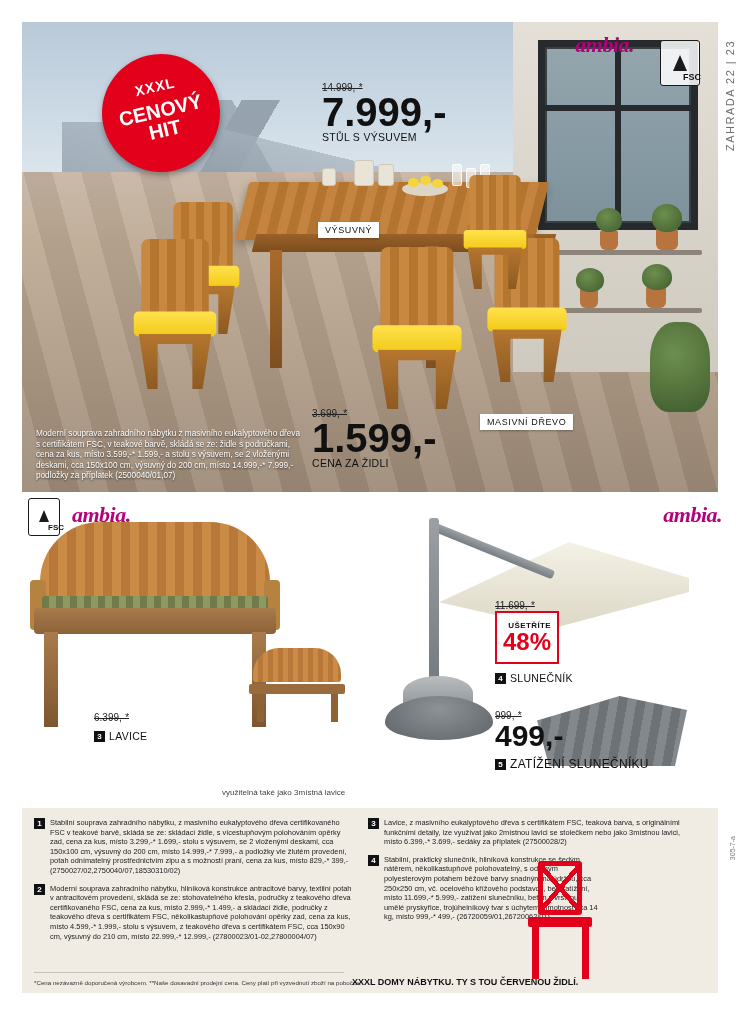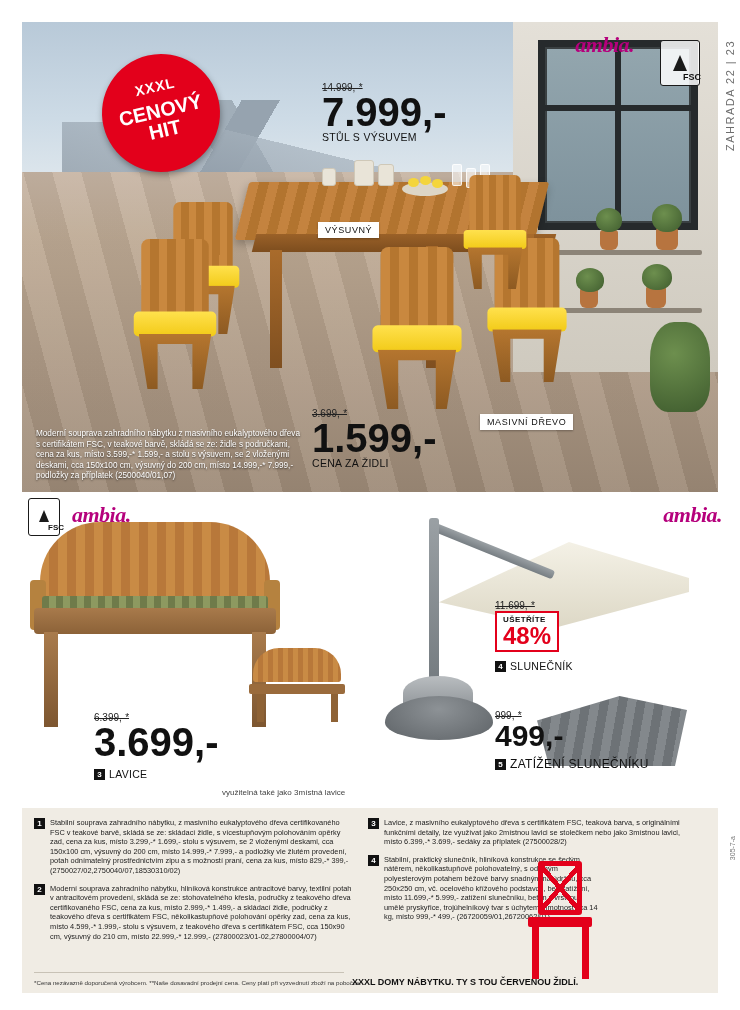--- a/index.html
+++ b/index.html
@@ -233,21 +233,21 @@
     border-radius:4px;
   }
 
   
   .redprice{
     display:inline-block; background:#e3001b; color:#fff;
     font-weight:bold; padding:2px 8px 3px; font-size:34px; line-height:34px;
   }
   .savebox{
     display:inline-block; border:2px solid #e3001b; color:#e3001b;
-    padding:2px 6px; text-align:left; background:#fff;
+    padding:8px 6px; text-align:right; background:#fff;
   }
   .savebox .t{ font-size:8px; font-weight:bold; letter-spacing:.4px; display:block; color:#111;}
   .savebox .p{ font-size:24px; font-weight:bold; line-height:24px; display:block;}
 
   .numbox{
     display:inline-block; width:11px; height:11px; background:#111; color:#fff;
     font-size:8px; line-height:11px; text-align:center; font-weight:bold;
     vertical-align:1px; margin-right:4px;
   }
 
@@ -421,21 +421,20 @@
 
       <div class="small-bench">
         <div class="sb-back"></div>
         <div class="sb-seat"></div>
         <div class="sb-leg" style="left:10px;"></div>
         <div class="sb-leg" style="left:84px;"></div>
       </div>
 
       <div style="position:absolute; left:72px; top:212px;">
         <div class="price-old">6.399,-*</div>
-        <div class="price-big">3.699,-</div>
         <div style="margin-top:3px;">
           <span class="numbox">3</span><span class="price-cap">LAVICE</span>
         </div>
       </div>
 
       <div class="caption-small">využitelná také jako 3místná lavice</div>
     </div>
 
     <div class="umb-block">
       <div class="ambia" style="position:absolute; right:0px; top:2px;">ambia.</div>

